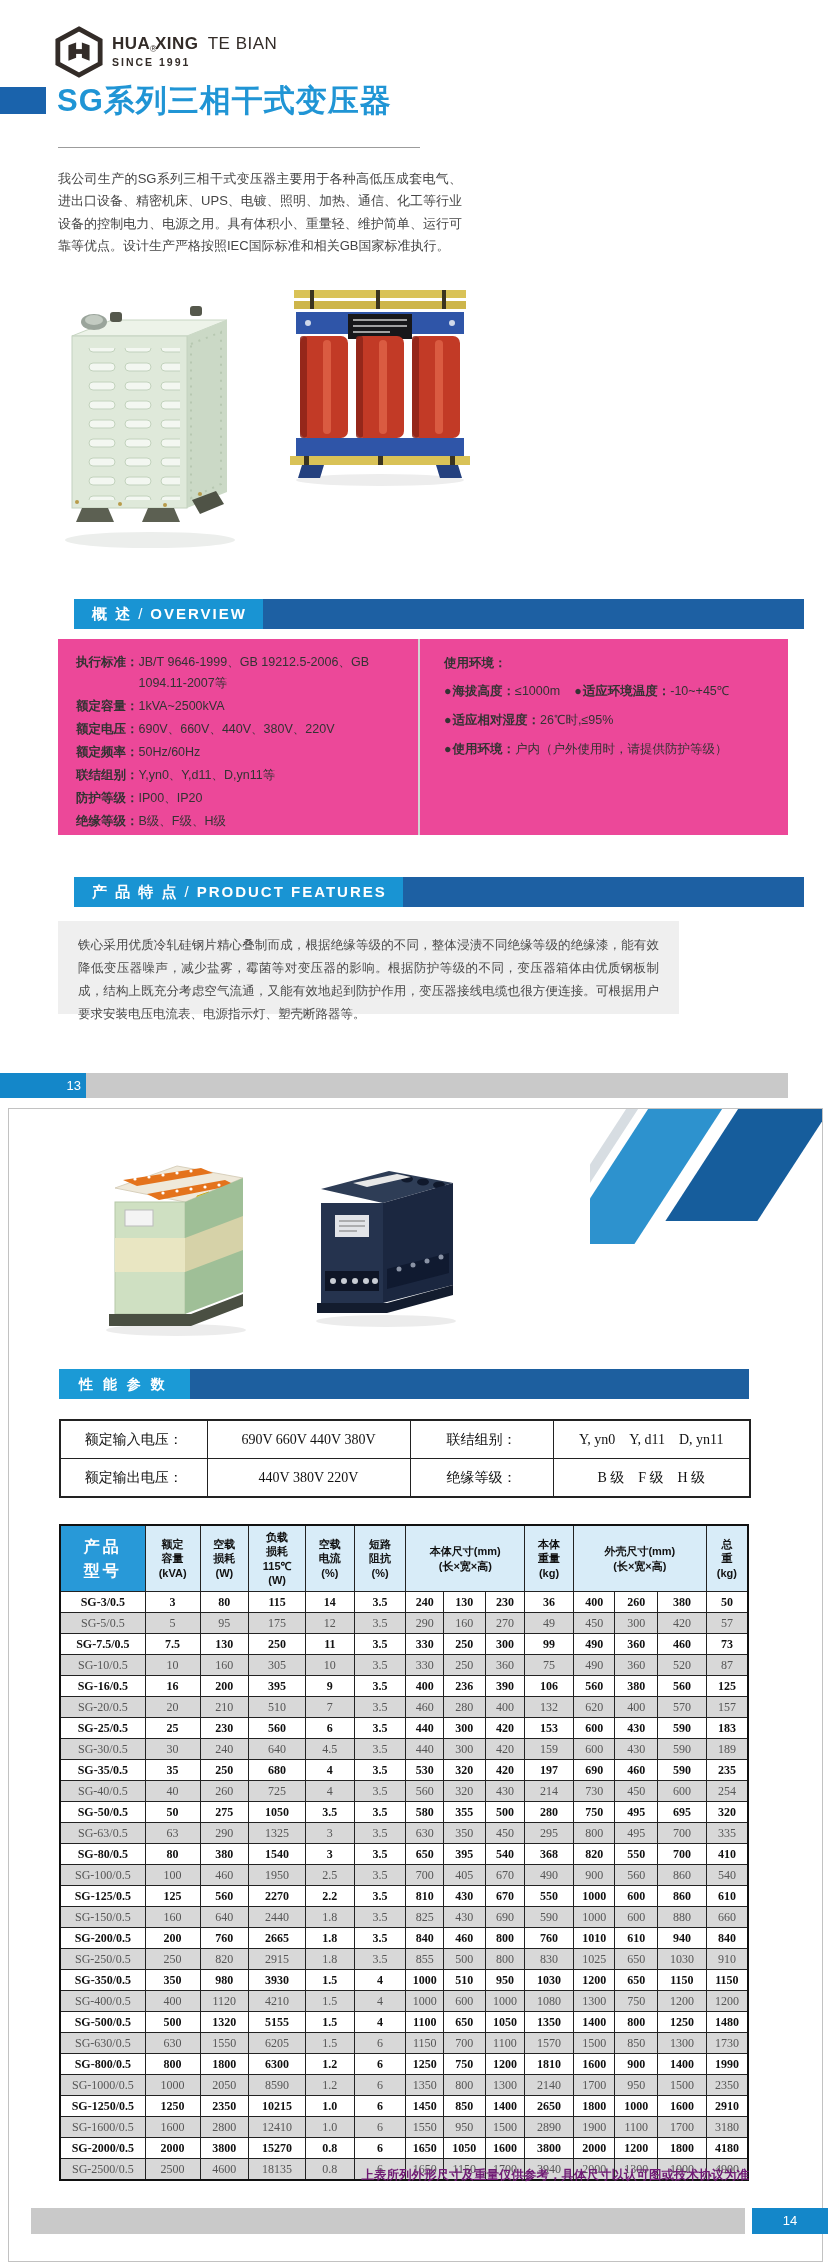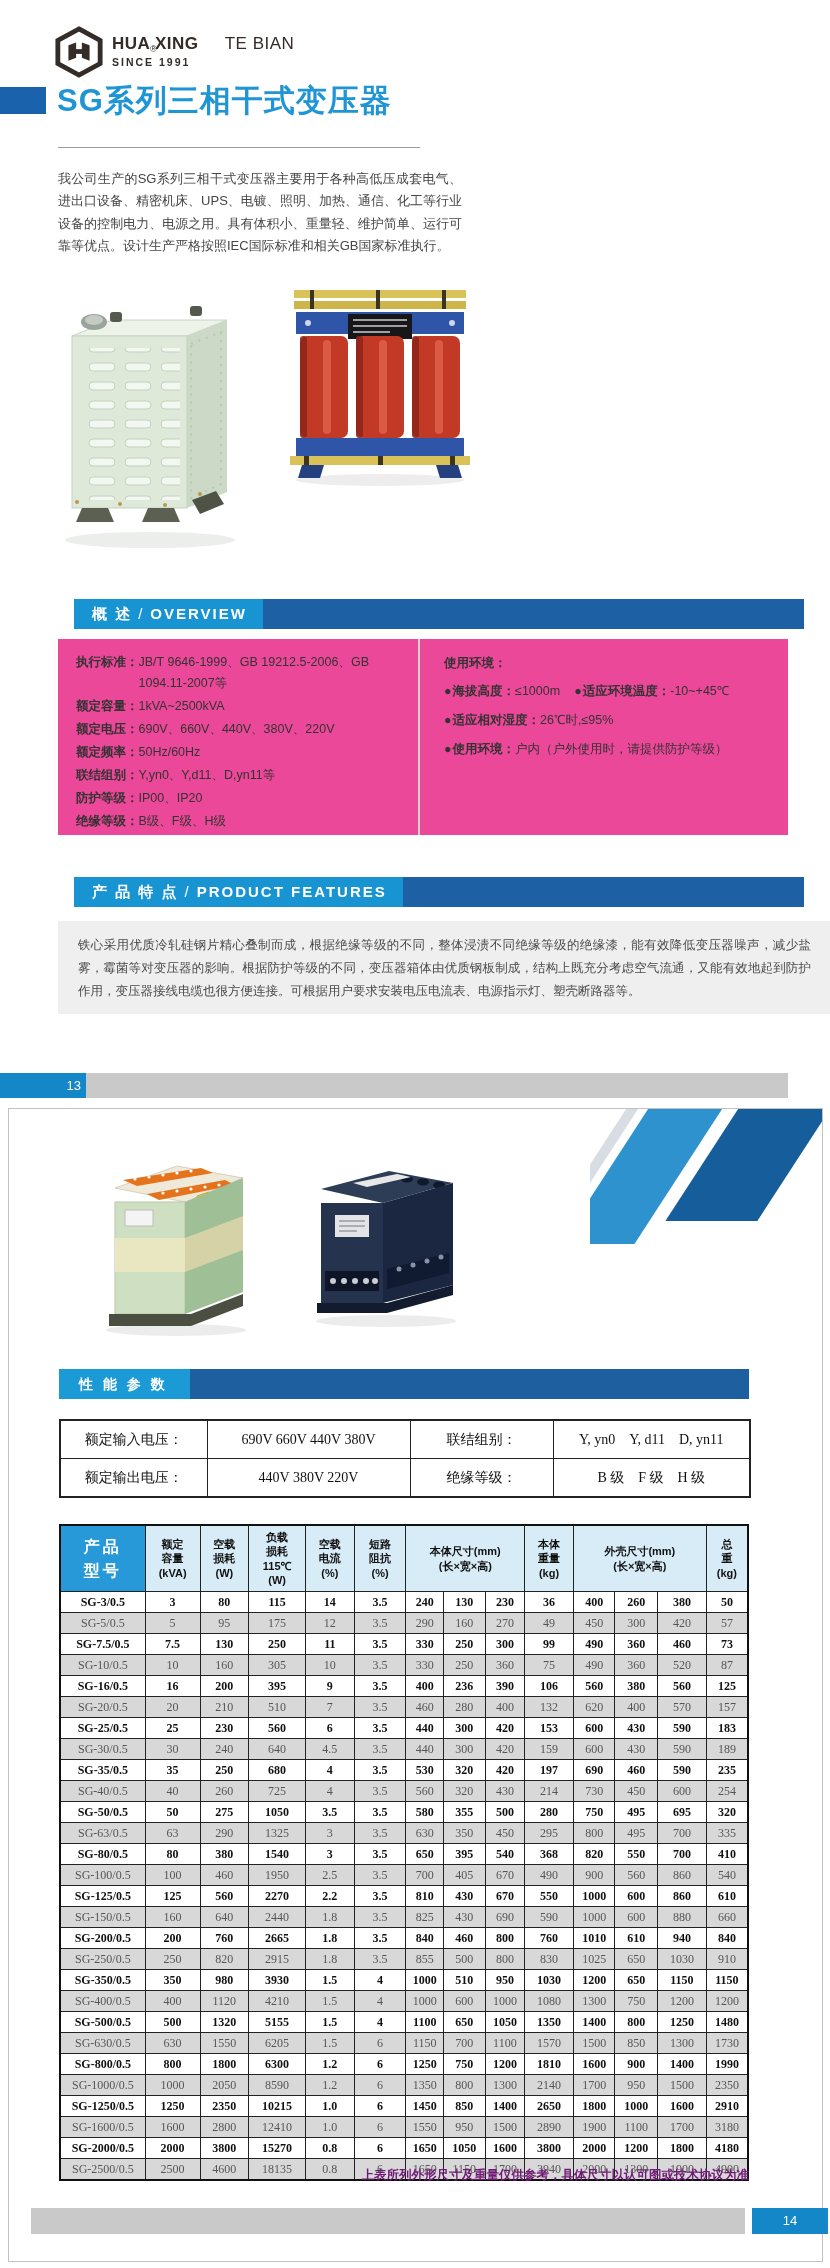--- a/index.html
+++ b/index.html
@@ -6,21 +6,21 @@
   #canvas{position:relative;width:830px;height:2268px;background:#fff;overflow:hidden;
           font-family:"Liberation Sans",sans-serif;color:#333;}
   .abs{position:absolute;}
 
   
   .logo{left:54px;top:24px;width:260px;height:56px;display:flex;align-items:center;}
   .logo-mark{width:50px;height:54px;flex:none;}
   .logo-text{margin-left:8px;line-height:1.1;color:#332c28;}
   .logo-line1{font-size:17px;letter-spacing:.5px;}
   .logo-line1 .lt-bold{font-weight:bold;}
-  .logo-line1 .lt-light{font-weight:normal;margin-left:21px;text-align:right;}
+  .logo-line1 .lt-light{font-weight:normal;margin-left:4px;text-align:right;}
   .logo-line2{font-size:10.5px;font-weight:bold;letter-spacing:2px;margin-top:3px;}
   .reg{position:absolute;left:96px;top:20px;font-size:9px;color:#332c28;}
 
   
   .title-rect{left:0;top:87px;width:46px;height:27px;background:#1a63ac;}
   .page-title{left:57px;top:80px;font-size:31px;font-weight:bold;color:#2095d5;letter-spacing:1px;}
   .title-divider{left:58px;top:147px;width:362px;height:1px;background:#9c9c9c;}
 
   
   .intro{left:58px;top:168px;width:404px;font-size:13px;line-height:1.72;color:#454545;text-align:justify;}
@@ -38,21 +38,21 @@
   .spec-line{display:flex;font-size:12.5px;line-height:21px;margin-bottom:2px;color:#333;}
   .spec-line b{flex:none;white-space:nowrap;}
   .spec-line .sv{flex:1;}
   .ov-right{flex:1;box-sizing:border-box;padding:16px 10px 0 24px;font-size:12.5px;color:#333;}
   .env-title{font-weight:bold;margin-bottom:10px;}
   .env-line{margin-bottom:10px;line-height:19px;}
   .env-item{margin-right:14px;white-space:nowrap;}
   .env-item .blt{margin-right:1px;}
 
   
-  .ft-box{left:58px;top:921px;width:773px;height:93px;background:#efefef;box-sizing:border-box;
+  .ft-box{left:58px;top:921px;width:621px;height:93px;background:#efefef;box-sizing:border-box;
           padding:13px 20px 0 20px;font-size:12.5px;line-height:1.85;color:#4a4a4a;text-align:justify;}
 
   
   .p13-blue{left:0;top:1073px;width:93px;height:25px;background:#1487c9;color:#fff;
             font-size:13px;line-height:25px;text-align:right;padding-right:12px;box-sizing:border-box;}
   .p13-gray{left:86px;top:1073px;width:702px;height:25px;background:#c9c9c9;}
 
   
   .page2{left:8px;top:1108px;width:813px;height:1152px;border:1px solid #c2c2c2;background:#fff;}
   .decor{right:0;top:0;width:232px;height:135px;overflow:hidden;}

